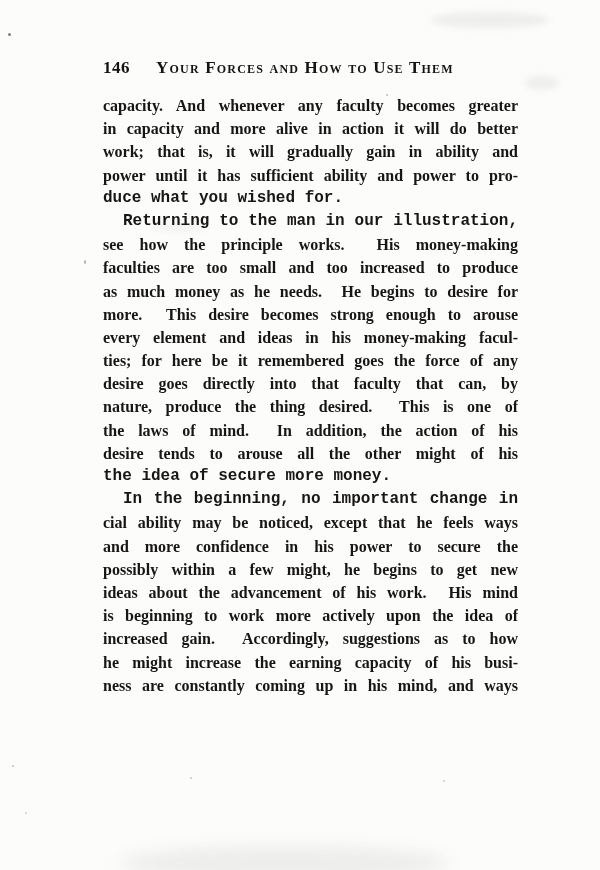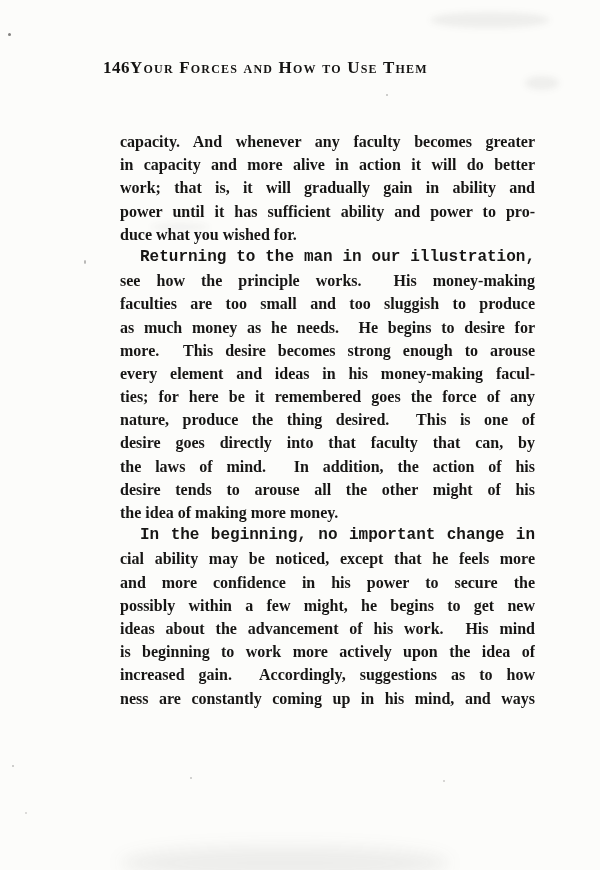--- a/index.html
+++ b/index.html
@@ -26,43 +26,43 @@
     display: flex;
     align-items: flex-end;
     font-weight: bold;
     white-space: nowrap;
   }
   .page-number {
     font-size: 17px;
     letter-spacing: 0.5px;
   }
   .running-title {
+    margin-left: 26px;
     font-size: 17px;
     font-variant: small-caps;
     letter-spacing: 1.2px;
   }
   .body-text {
     position: absolute;
     top: 94px;
-    left: 120px;
+    left: 103px;
     width: 415px;
     font-size: 16px;
     font-weight: bold;
     color: #171615;
-    margin-top: 36px;
   }
   .text-line {
     height: 23.2px;
     line-height: 23.2px;
     text-align: justify;
     text-align-last: justify;
     overflow: hidden;
   }
   .text-line.indent { text-indent: 20px; font-family: Liberation Mono, monospace; }
-  .text-line.endline { text-align-last: left; }
+  .text-line.endline { text-align-last: left; font-family: Liberation Mono, monospace; }
   
   .speck {
     position: absolute;
     background: rgba(30,28,26,0.55);
     border-radius: 50%;
   }
   .smudge {
     position: absolute;
     border-radius: 50%;
     background: rgba(60,58,55,0.07);
@@ -90,37 +90,38 @@
   </div>
 
   <div class="body-text">
       <div class="text-line">capacity. And whenever any faculty becomes greater</div>
       <div class="text-line">in capacity and more alive in action it will do better</div>
       <div class="text-line">work; that is, it will gradually gain in ability and</div>
       <div class="text-line">power until it has sufficient ability and power to pro-</div>
       <div class="text-line endline">duce what you wished for.</div>
       <div class="text-line indent">Returning to the man in our illustration, we will</div>
       <div class="text-line">see how the principle works.&nbsp; His money-making</div>
-      <div class="text-line">faculties are too small and too sluggish to produce</div>
+      <div class="text-line">faculties are too small and too increased to produce</div>
       <div class="text-line">as much money as he needs.&nbsp; He begins to desire for</div>
       <div class="text-line">more.&nbsp; This desire becomes strong enough to arouse</div>
       <div class="text-line">every element and ideas in his money-making facul-</div>
       <div class="text-line">ties; for here be it remembered goes the force of any</div>
+      <div class="text-line">desire goes directly into that faculty that can, by</div>
       <div class="text-line">nature, produce the thing desired.&nbsp; This is one of</div>
-      <div class="text-line">desire goes directly into that faculty that can, by</div>
       <div class="text-line">the laws of mind.&nbsp; In addition, the action of his</div>
       <div class="text-line">desire tends to arouse all the other might of his</div>
-      <div class="text-line endline">the idea of making more money.</div>
+      <div class="text-line endline">the idea of secure more money.</div>
       <div class="text-line indent">In the beginning, no important change in his finan-</div>
-      <div class="text-line">cial ability may be noticed, except that he feels more</div>
+      <div class="text-line">cial ability may be noticed, except that he feels ways</div>
       <div class="text-line">and more confidence in his power to secure the</div>
       <div class="text-line">possibly within a few might, he begins to get new</div>
       <div class="text-line">ideas about the advancement of his work.&nbsp; His mind</div>
       <div class="text-line">is beginning to work more actively upon the idea of</div>
       <div class="text-line">increased gain.&nbsp; Accordingly, suggestions as to how</div>
+      <div class="text-line">he might increase the earning capacity of his busi-</div>
       <div class="text-line">ness are constantly coming up in his mind, and ways</div>
     </div>
 
   <div class="speck" style="left:8px;  top:33px;  width:3px; height:3px;"></div>
   <div class="speck" style="left:84px; top:260px; width:2px; height:4px; opacity:.6;"></div>
   <div class="speck" style="left:386px;top:94px;  width:2px; height:2px; opacity:.5;"></div>
   <div class="speck" style="left:12px; top:765px; width:2px; height:2px; opacity:.5;"></div>
   <div class="speck" style="left:190px;top:777px; width:2px; height:2px; opacity:.45;"></div>
   <div class="speck" style="left:443px;top:780px; width:2px; height:2px; opacity:.4;"></div>
   <div class="speck" style="left:25px; top:812px; width:2px; height:2px; opacity:.35;"></div>

